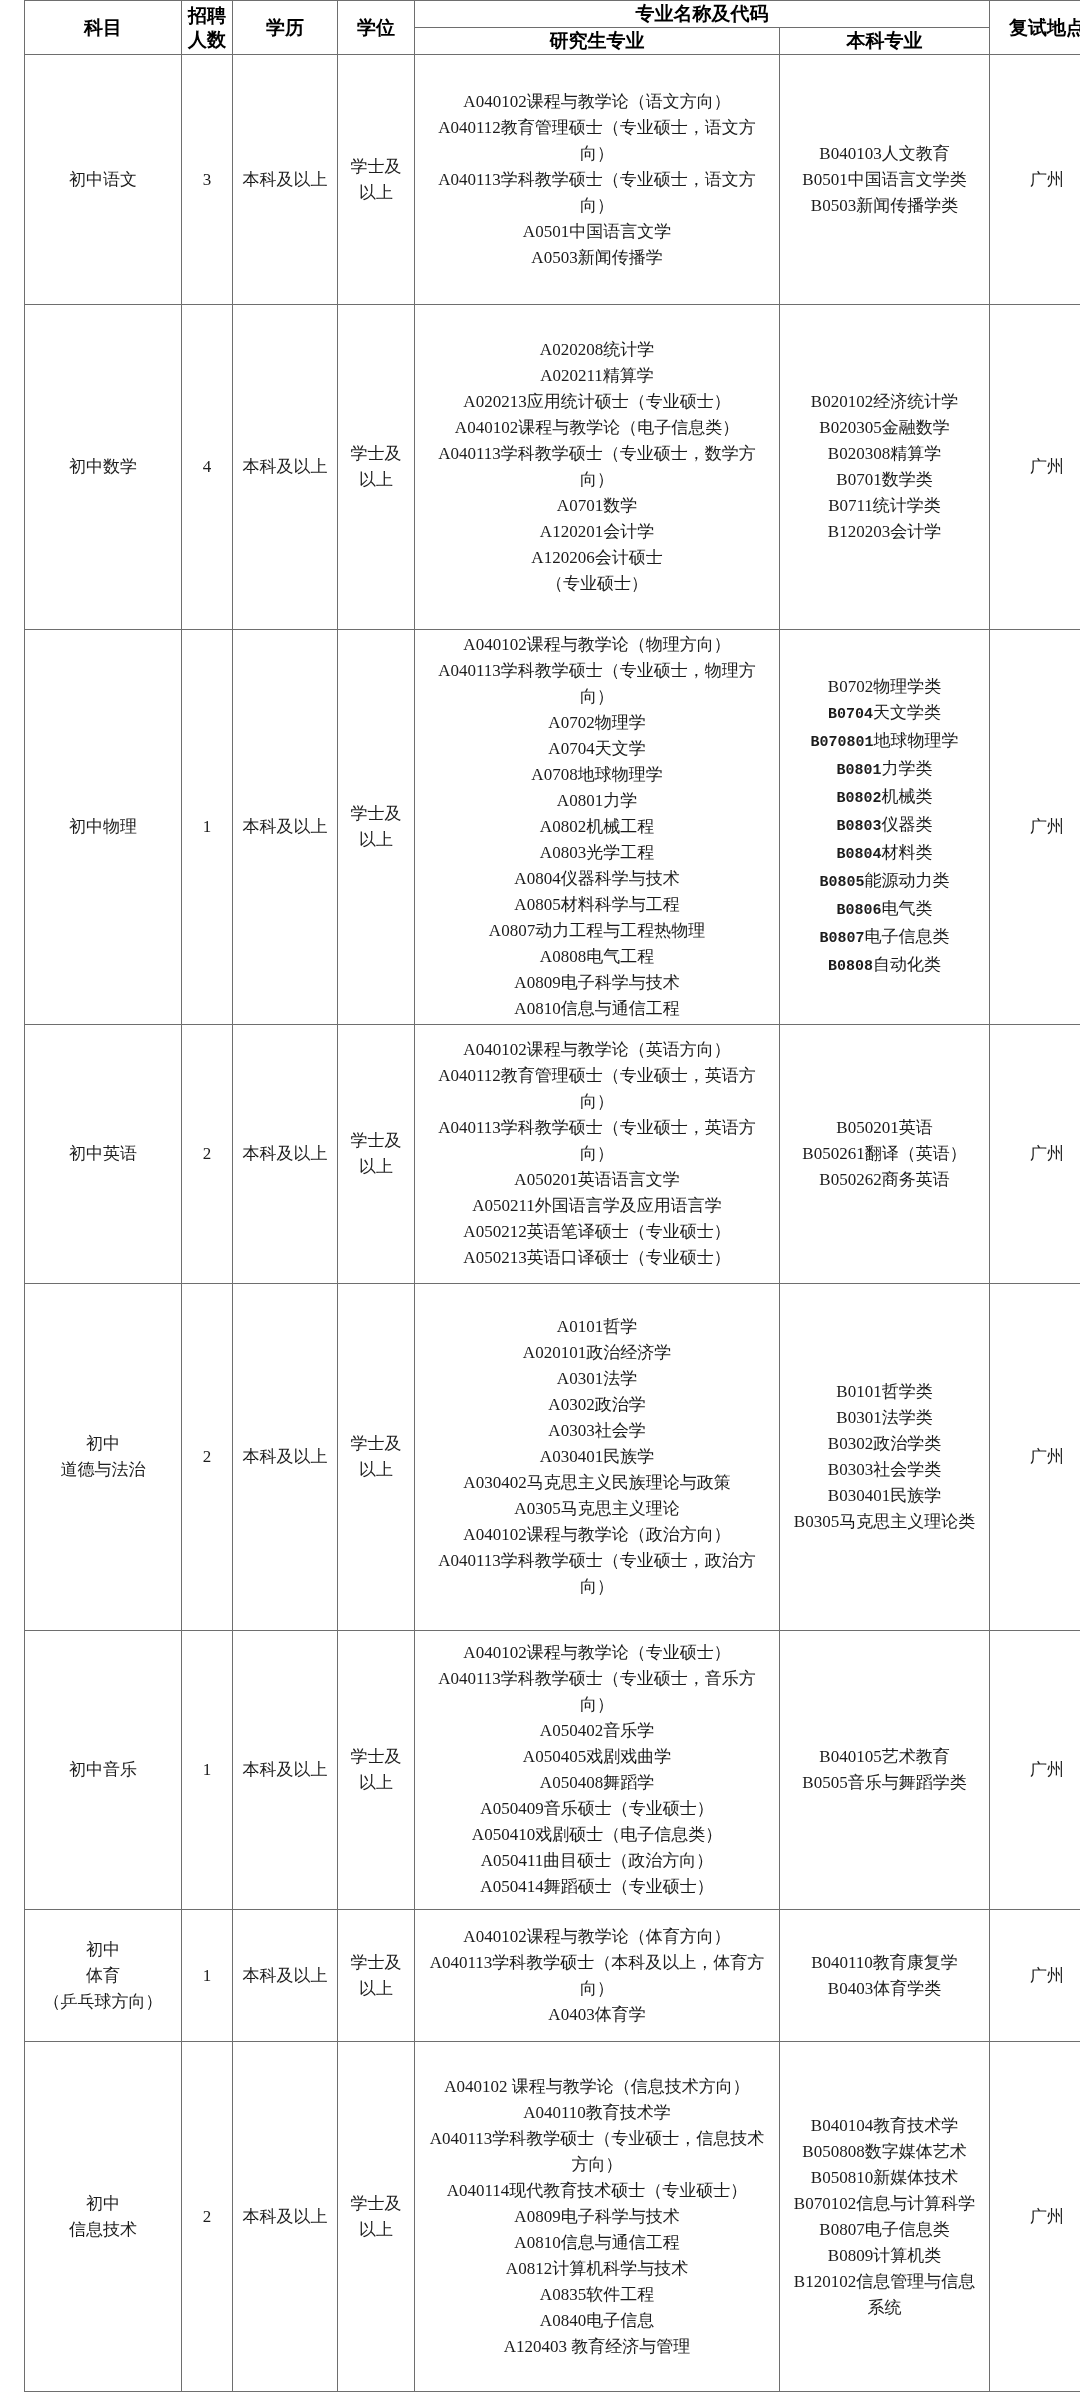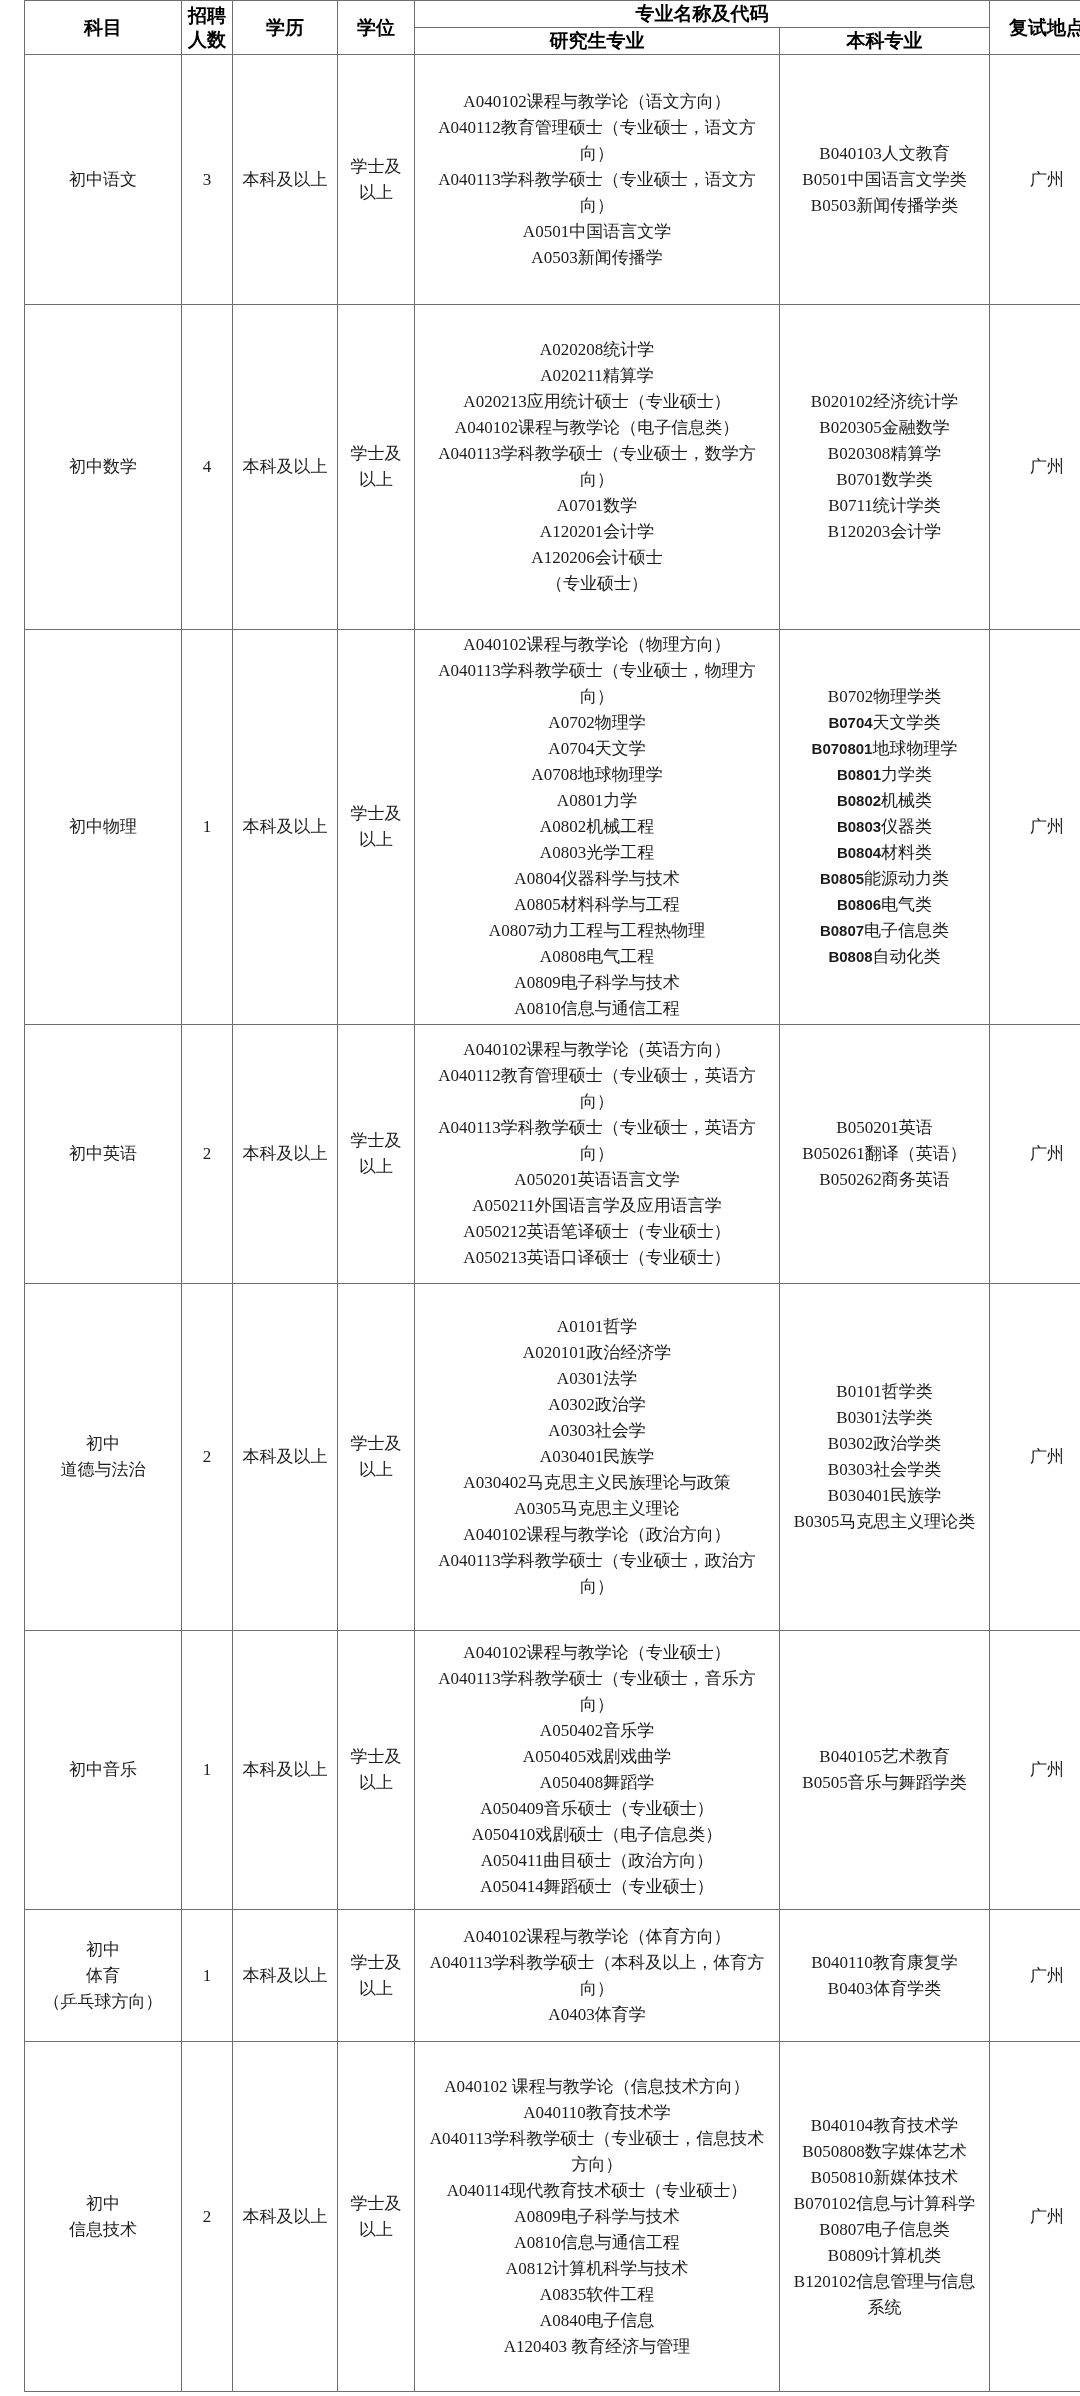--- a/index.html
+++ b/index.html
@@ -3,21 +3,21 @@
 <meta charset="utf-8">
 <style>
   html,body{margin:0;padding:0;background:#ffffff;}
   body{width:1080px;font-family:"Liberation Serif","DejaVu Serif",serif;color:#1c1c1c;}
   table{border-collapse:collapse;table-layout:fixed;width:1080px;margin-left:24px;}
   th,td{border:1px solid #6e6e6e;text-align:center;vertical-align:middle;padding:2px 6px;overflow:hidden;}
   th{font-family:"Liberation Sans","DejaVu Sans",sans-serif;font-weight:700;font-size:19px;color:#000;line-height:1.25;padding:1px 2px;}
   td{font-size:17px;line-height:26px;}
   td .line{white-space:pre-line;}
   td.majors{padding:2px 8px;}
-  .bcode{font-family:Liberation Sans, sans-serif;font-weight:700;font-size:15px;}
+  .bcode{font-family:Liberation Mono, monospace;font-weight:700;font-size:15px;}
   thead tr:first-child{height:27px;}
   thead tr:last-child{height:27px;}
 </style>
 </head>
 <body>
 
 <table>
   <colgroup>
     <col style="width:157px">
     <col style="width:51px">

